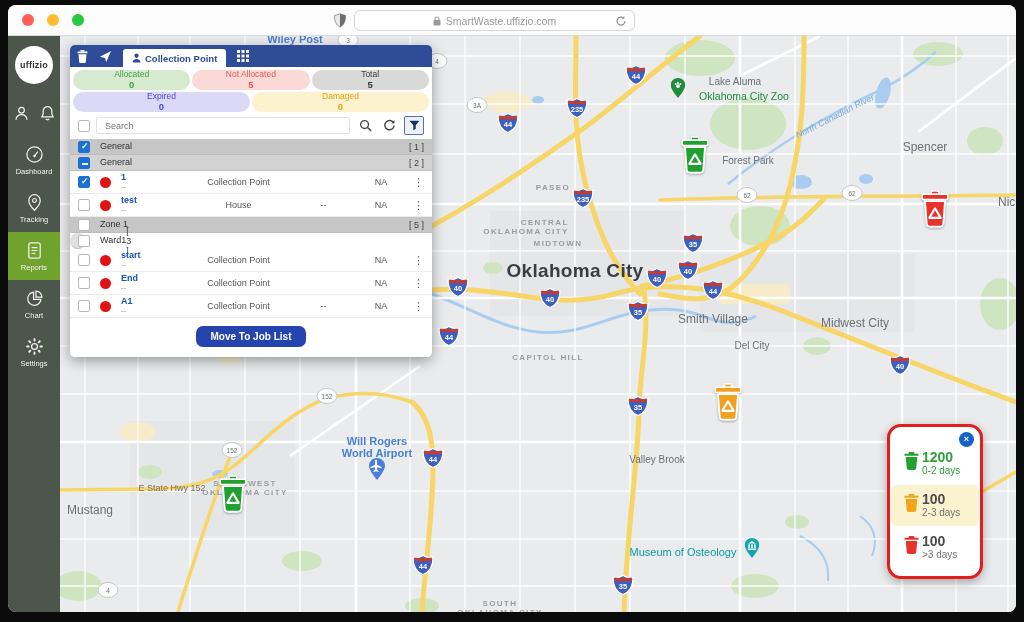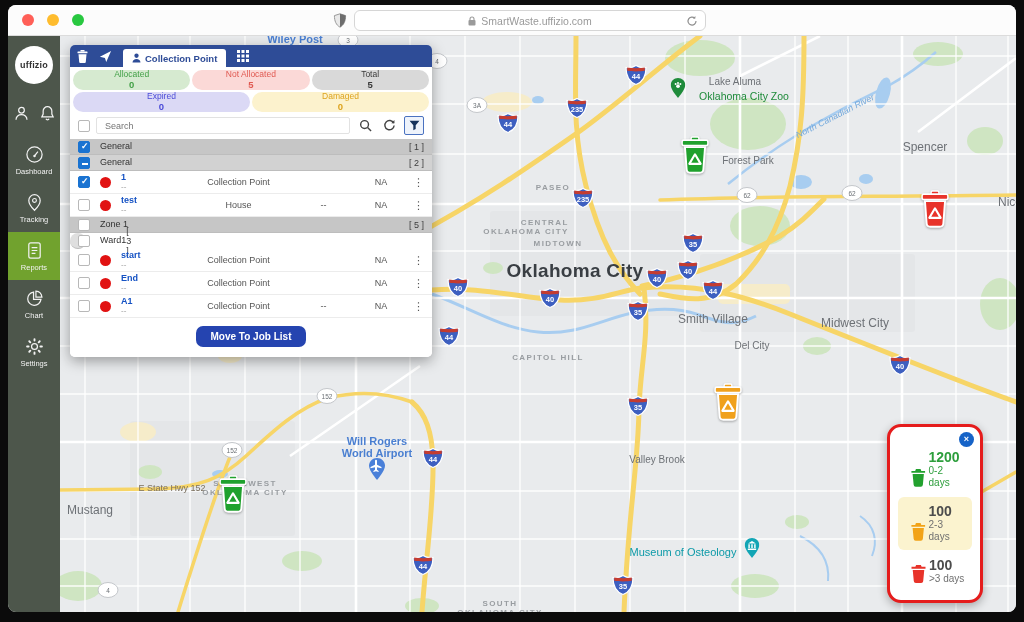--- a/index.html
+++ b/index.html
@@ -4,21 +4,21 @@
 <style>
   html,body{width:1024px;height:622px;margin:0;overflow:hidden;background:#0b0b0b;font-family:"Liberation Sans",sans-serif;}
   *{box-sizing:border-box}
 
   .window{position:absolute;left:8px;top:5px;right:8px;bottom:10px;border-radius:8px;overflow:hidden;background:#e9ebed}
   
   .chrome{position:relative;height:31px;background:#fcfcfc;border-bottom:1px solid #dcdcdc}
   .lights{position:absolute;left:14px;top:9px;display:flex;gap:13px}
   .light{width:12px;height:12px;border-radius:50%;border:0}
   .shield-ico{position:absolute;left:325px;top:8px;width:14px;height:15px}
-  .url{position:absolute;left:346px;top:5px;width:352px;height:21px;border:1px solid #d6d6d6;border-radius:6px;background:#fff;display:flex;align-items:center;justify-content:center;gap:5px;color:#999;font-size:10.5px}
+  .url{position:absolute;left:346px;top:5px;width:281px;height:21px;border:1px solid #d6d6d6;border-radius:6px;background:#fff;display:flex;align-items:center;justify-content:center;gap:5px;color:#999;font-size:10.5px}
   .url .reload{position:absolute;right:7px;top:4px}
 
   .content{position:absolute;top:31px;left:0;right:0;bottom:0;display:flex}
 
   
   .sidebar{width:52px;background:#4d564b;display:flex;flex-direction:column;align-items:center;z-index:20;flex:none}
   .logo{width:38px;height:38px;border-radius:50%;background:#fff;display:grid;place-items:center;margin-top:10px;font-size:9px;font-weight:700;color:#333;letter-spacing:.2px}
   .mini-icons{display:flex;gap:9px;margin-top:21px}
   .navlist{display:flex;flex-direction:column;width:100%;margin-top:14px}
   .nav{display:flex;flex-direction:column;align-items:center;justify-content:center;height:48px;width:100%;color:#f2f2f2;cursor:pointer}
@@ -80,21 +80,21 @@
   .trow.group .nm{width:auto}
   .trow.group .name{color:#333;font-weight:400}
   .trow.medium{background:#d2d2d2}
   .trow.light{background:#dfdfdf}
   .p-foot{display:flex;justify-content:center;padding:8px 0 10px;background:#fff;border-radius:0 0 5px 5px}
   .job-btn{background:#2544b0;color:#fff;font-size:10px;font-weight:700;border:0;border-radius:7px;padding:5px 15px;cursor:pointer}
 
   
   .legend{position:absolute;left:827px;top:388px;width:96px;background:#fff;border:3px solid #e51c1c;border-radius:14px;z-index:11;padding:15px 0 7px;box-shadow:0 3px 10px rgba(0,0,0,.3)}
   .l-close{position:absolute;top:5px;right:6px;width:15px;height:15px;border-radius:50%;background:#1663c7;color:#fff;font-size:9px;line-height:15px;text-align:center;font-weight:700;cursor:pointer}
-  .l-row{display:flex;align-items:flex-end;padding:7px 6px 7px 10px;margin:1px 8px;border-radius:6px;cursor:pointer}
+  .l-row{display:flex;align-items:flex-start;padding:7px 6px 7px 10px;margin:1px 1px;border-radius:6px;cursor:pointer}
   .l-row.hl{background:#fbf3cf}
   .l-val{font-size:14px;font-weight:700;line-height:15px}
   .l-days{font-size:10px;line-height:12px;color:#707070}
 </style>
 </head>
 <body>
 
 <div class="window">
 
   <svg width="0" height="0" style="position:absolute">

